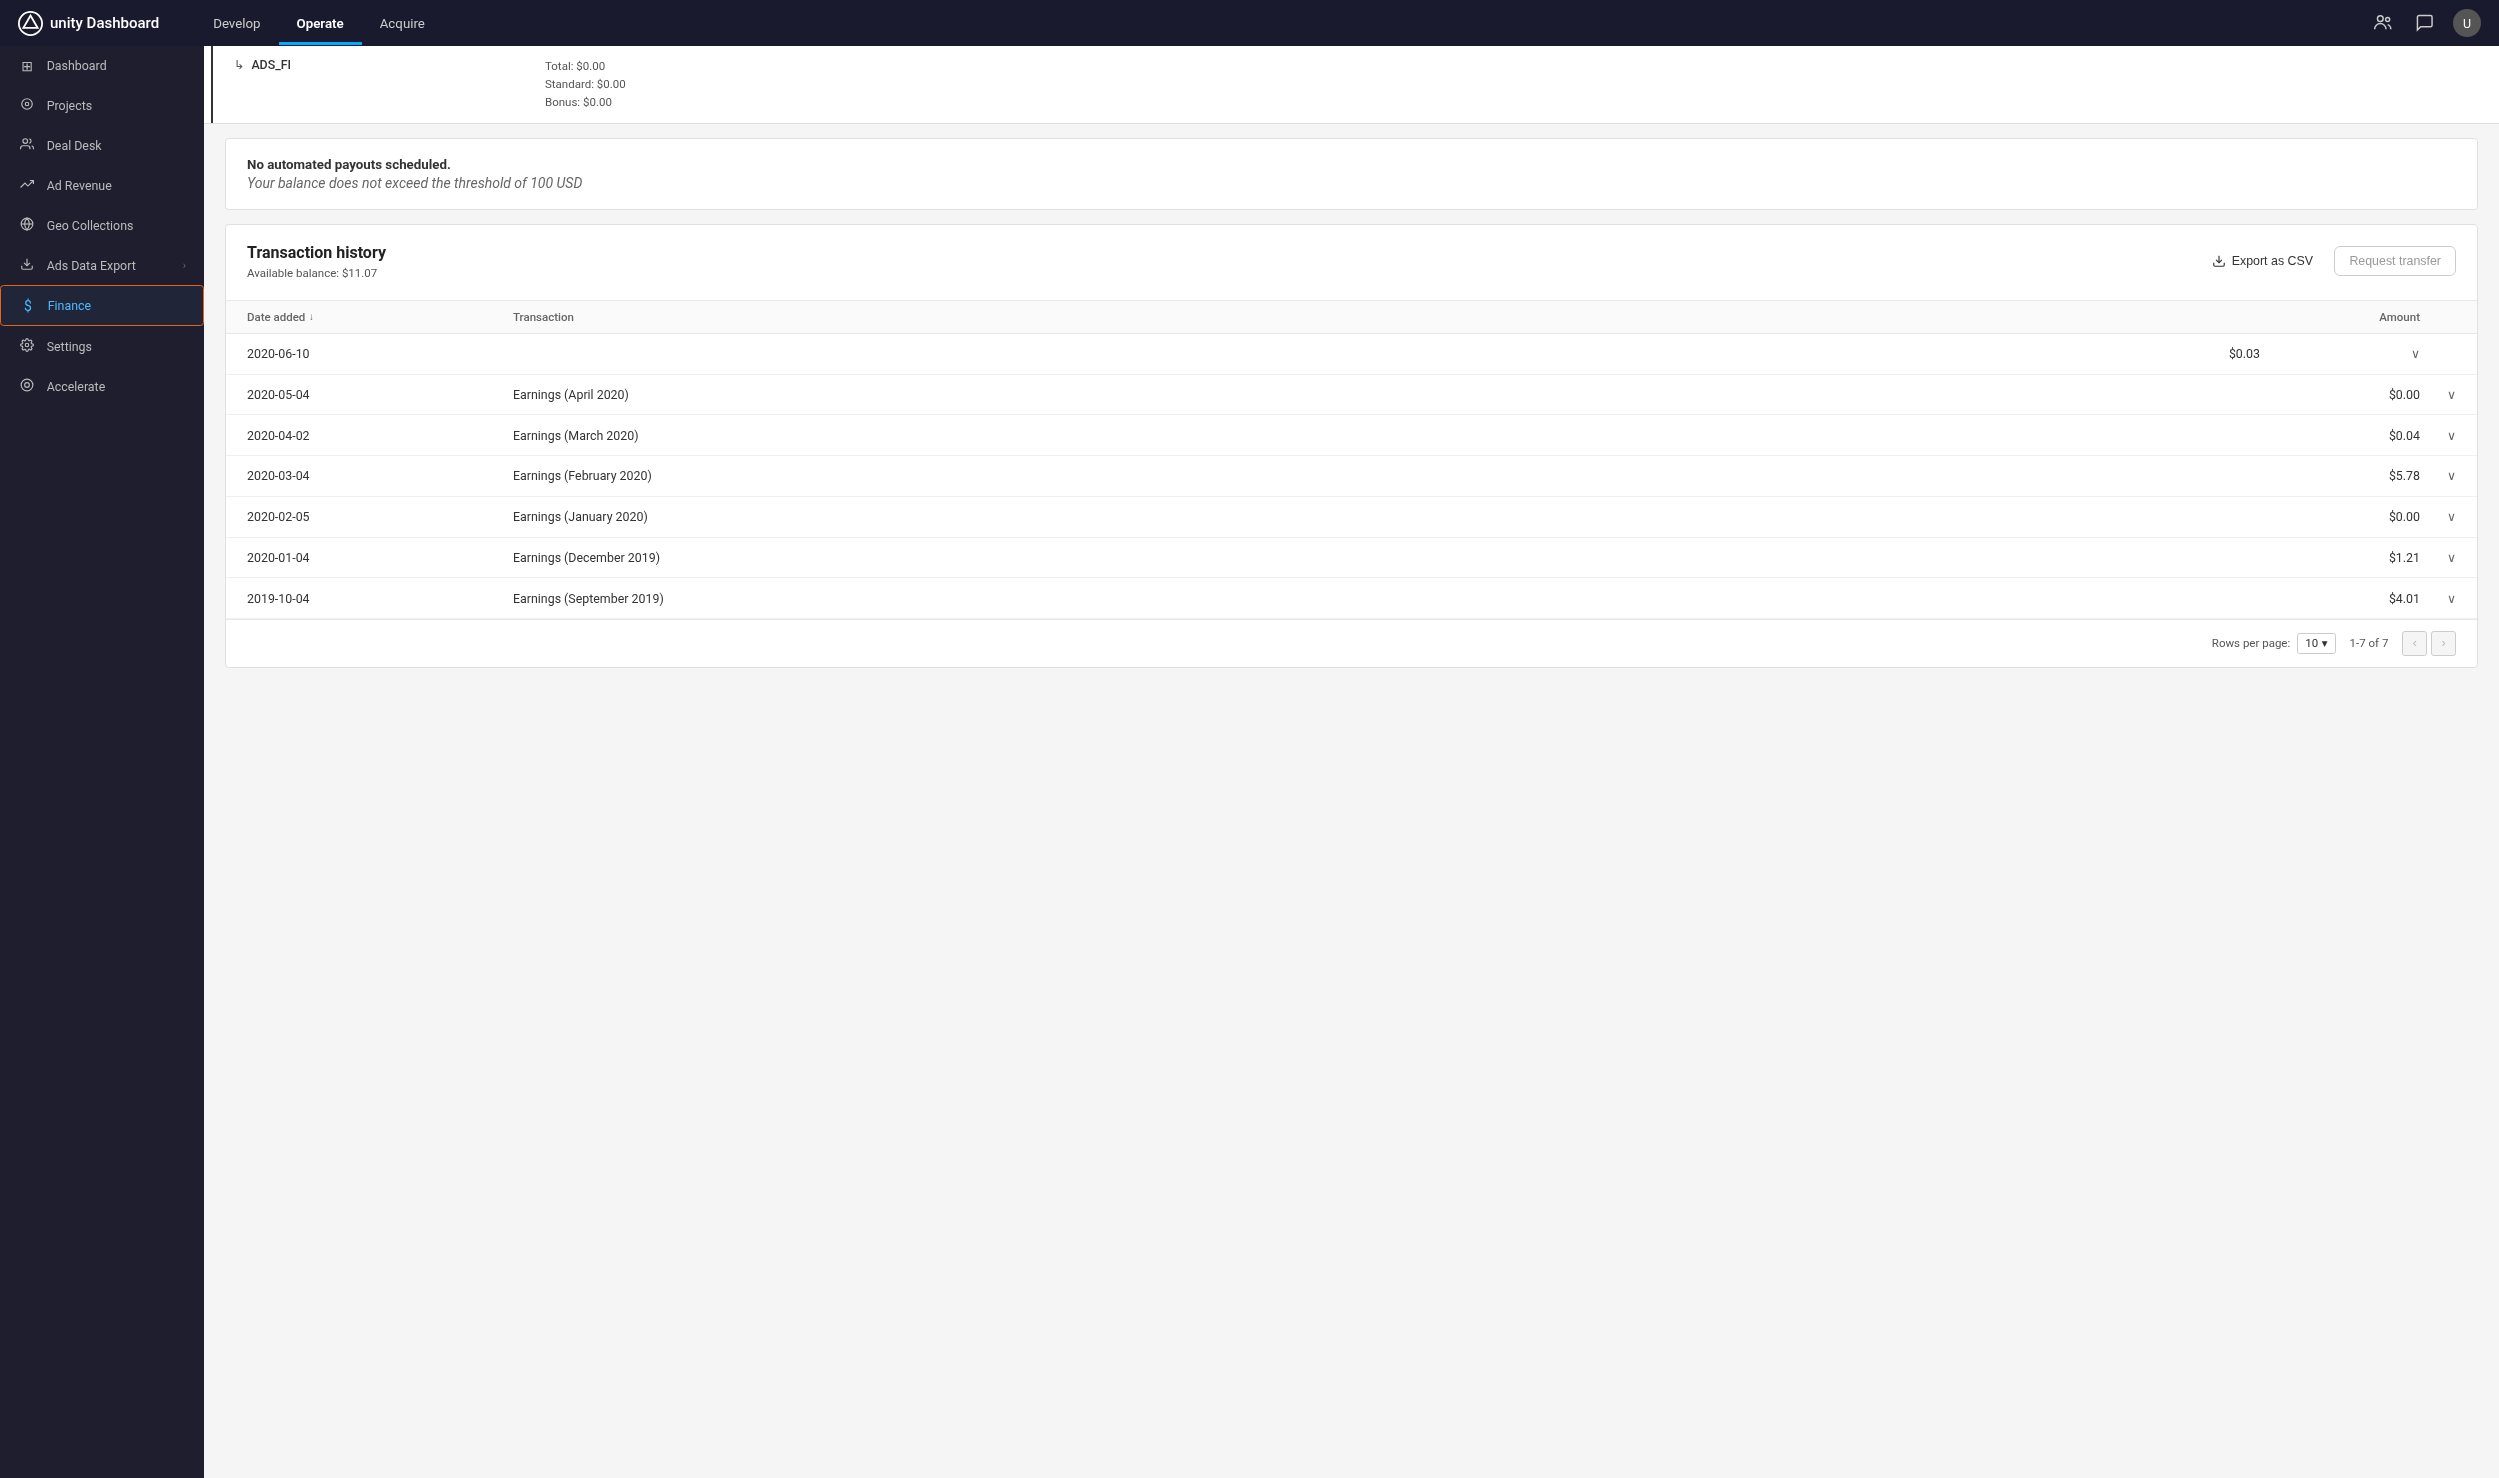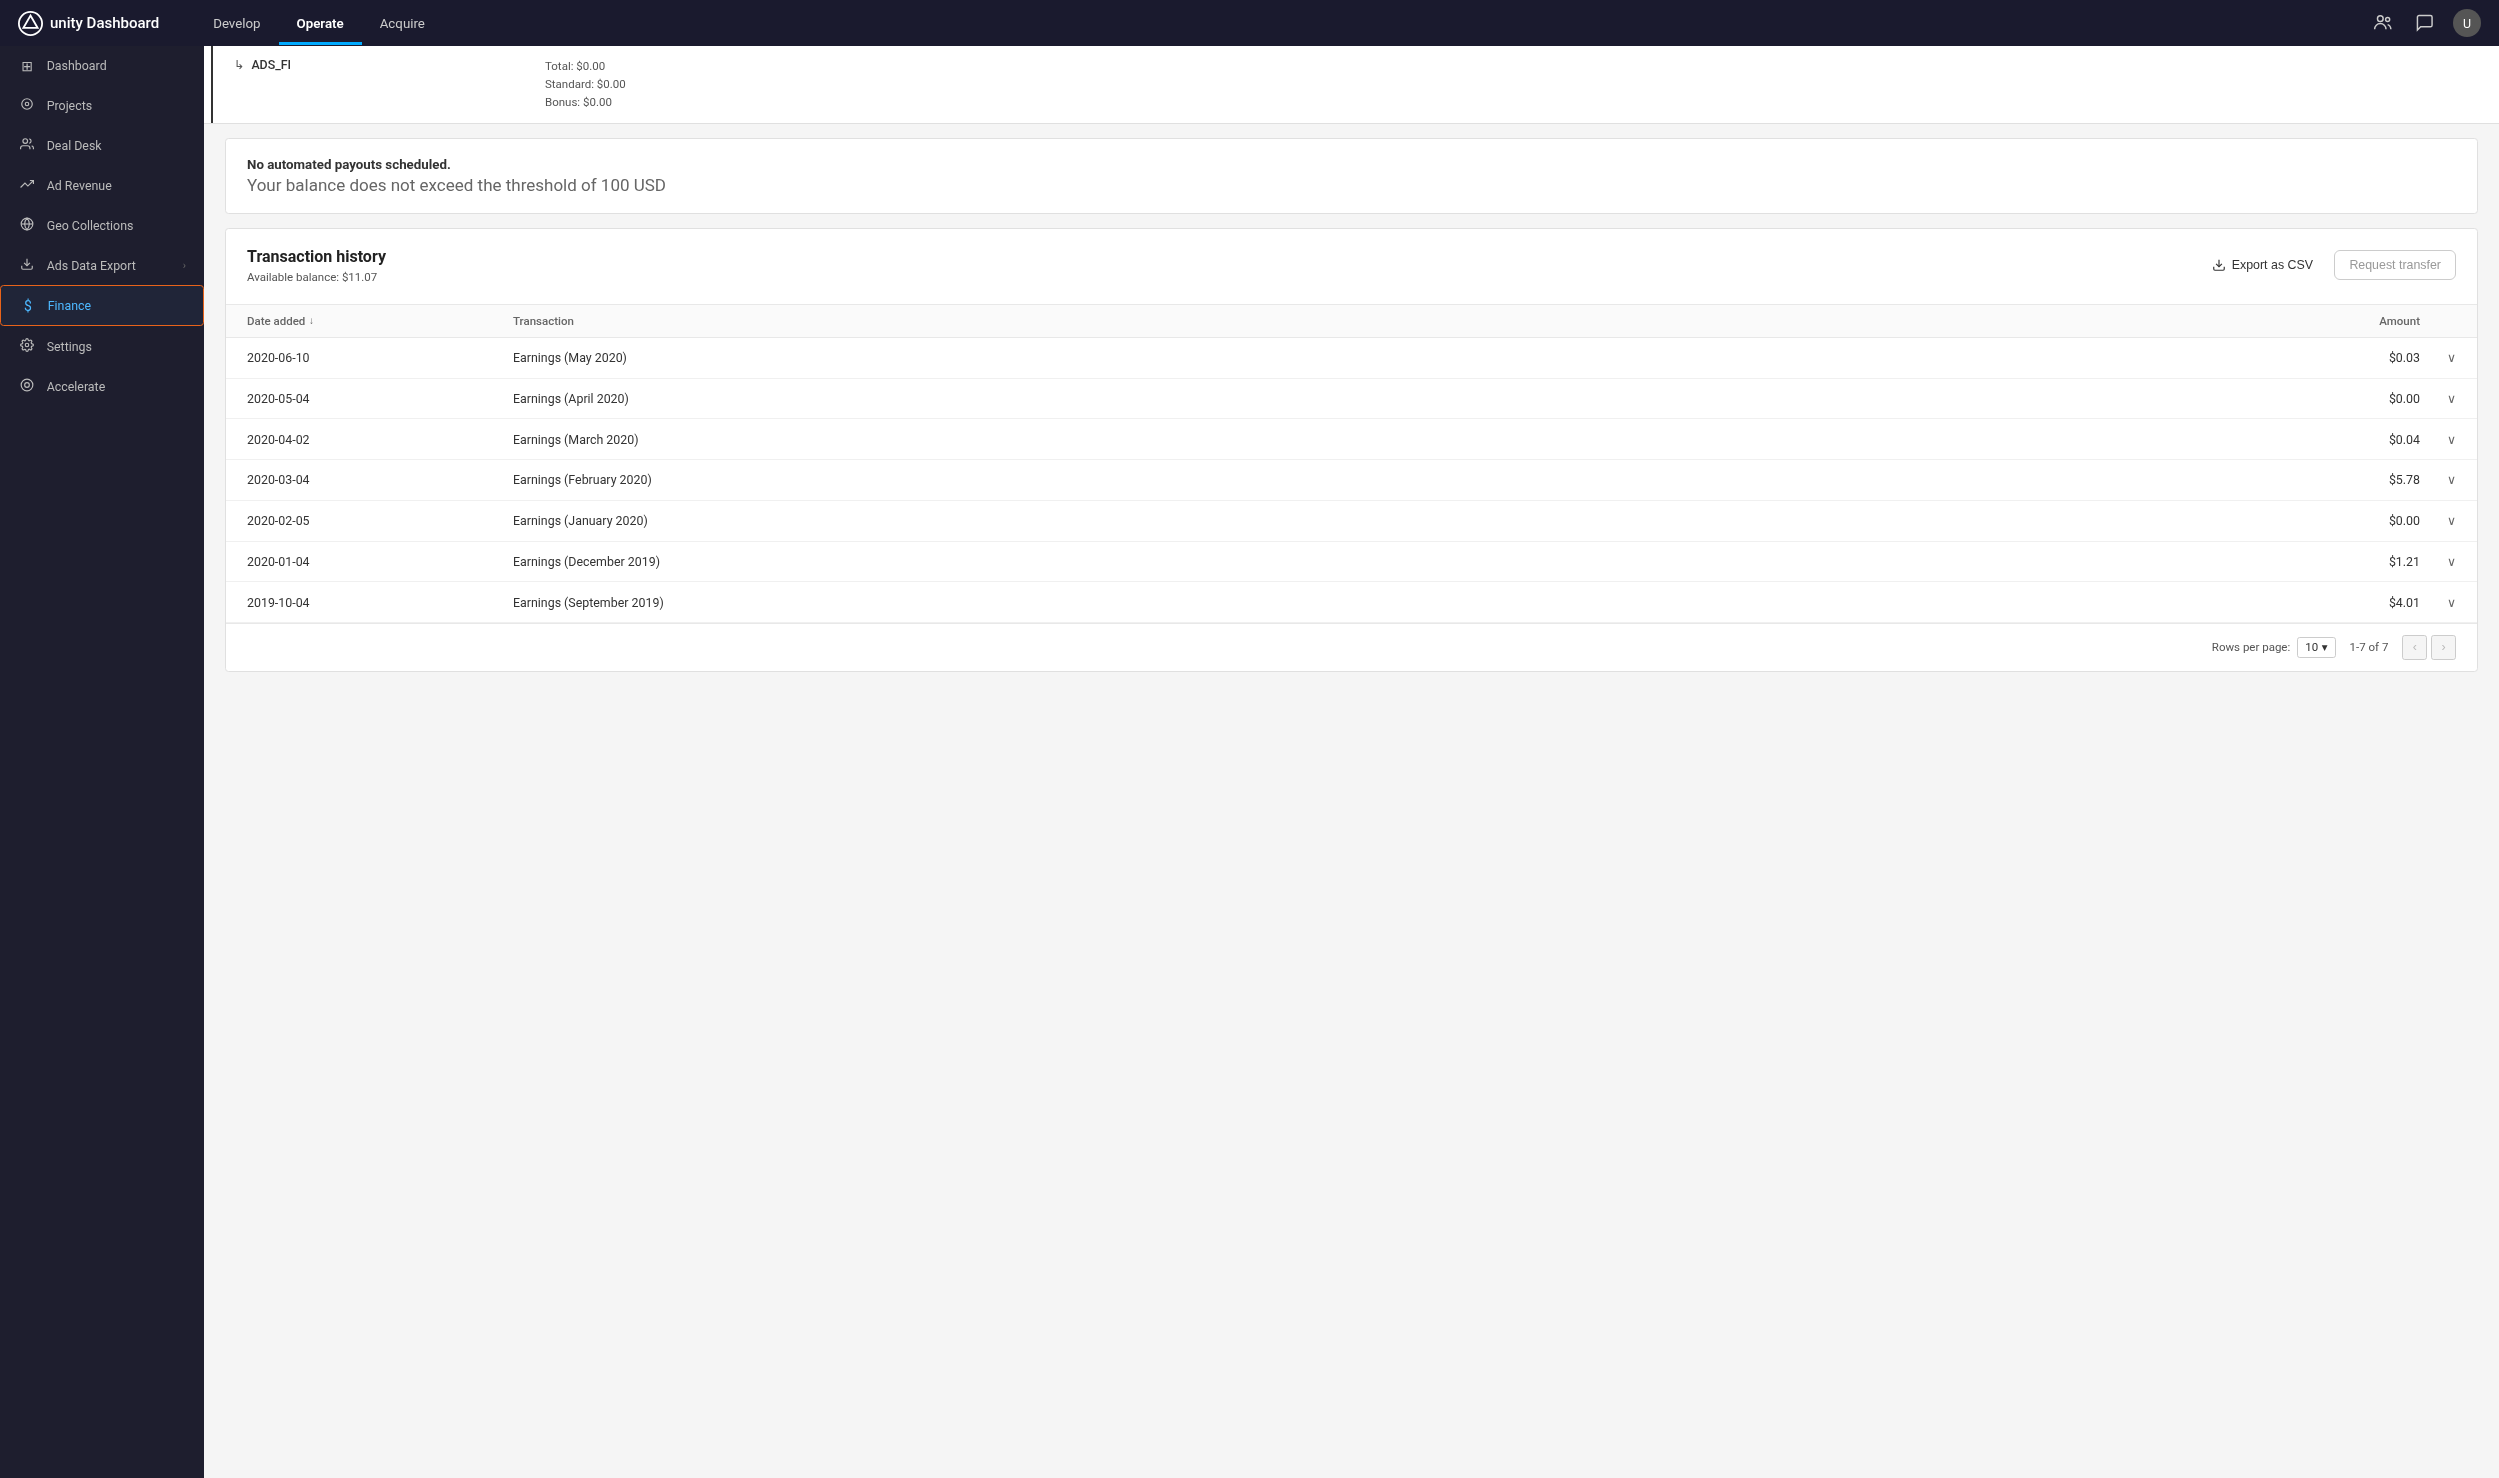--- a/index.html
+++ b/index.html
@@ -179,22 +179,23 @@
       border-radius: 3.6px;
       padding: 18px 21px;
     }
     .alert-title {
       font-size: 13.3px;
       font-weight: 700;
       color: #333;
       margin-bottom: 3.6px;
     }
     .alert-subtitle {
-      font-size: 17px;
+      font-size: 14px;
       color: #666;
+      font-style: italic;
     }
 
     
     .transaction-section {
       background: #fff;
       margin: 0 21px 21px;
       border: 0.9px solid #e0e0e0;
       border-radius: 3.6px;
       overflow: hidden;
     }
@@ -512,21 +513,20 @@
         </div>
         <div class="table-col-header amount">
           <span>Amount</span>
         </div>
         <div></div>
       </div>
 
       <div id="table-rows-container">
           <div class="table-row">
     <div class="table-cell">2020-06-10</div>
-    <div class="table-cell">Earnings (May 2020)</div>
     <div class="table-cell amount">$0.03</div>
     <div class="table-cell expand"><span class="chevron-down">∨</span></div>
   </div>
           <div class="table-row">
     <div class="table-cell">2020-05-04</div>
     <div class="table-cell">Earnings (April 2020)</div>
     <div class="table-cell amount">$0.00</div>
     <div class="table-cell expand"><span class="chevron-down">∨</span></div>
   </div>
           <div class="table-row">

